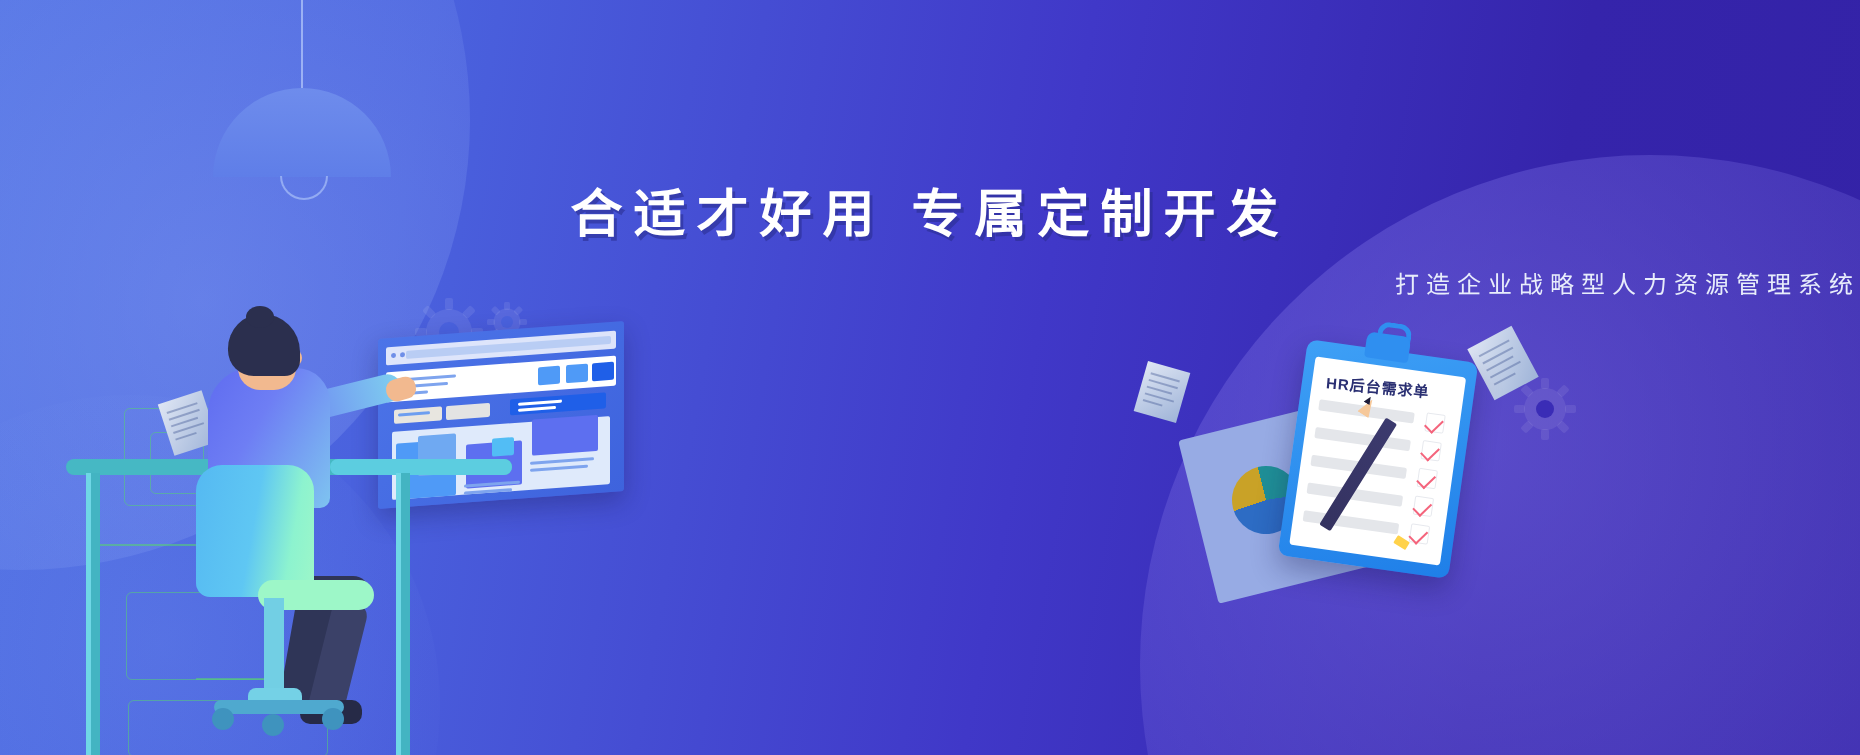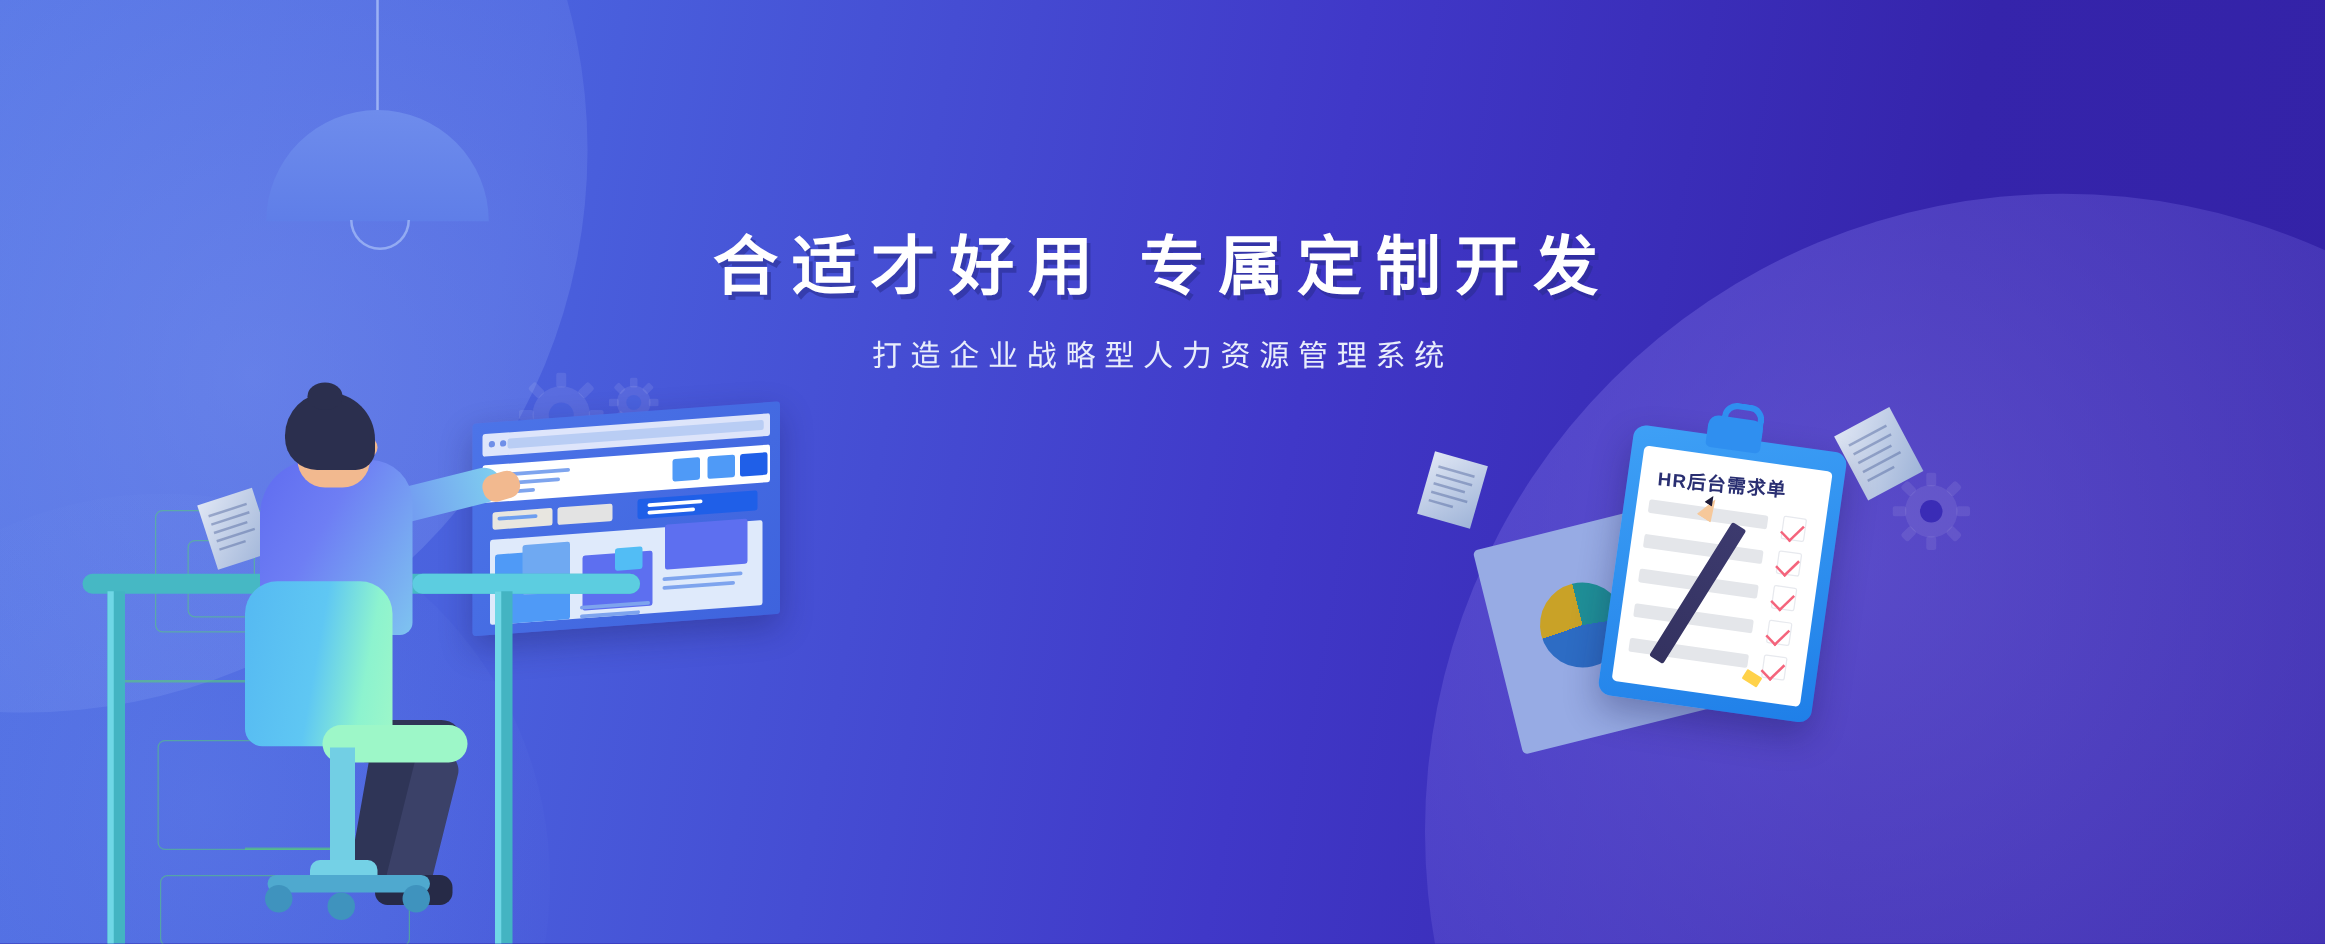--- a/index.html
+++ b/index.html
@@ -161,21 +161,21 @@
   .copy{position:absolute;left:0;right:0;top:186px;text-align:center;}
   .headline{
     font-size:52px;font-weight:700;color:#ffffff;letter-spacing:11px;
     line-height:1.1;margin:0;
     text-shadow:3px 4px 0 rgba(40,44,140,.55);
     white-space:nowrap;
   }
   .headline .gap{display:inline-block;width:26px;}
   .subtitle{
     margin:22px 0 0;font-size:24px;color:#e8edfb;letter-spacing:7px;
-    font-weight:400;white-space:nowrap;
+    font-weight:400;white-space:nowrap;text-align:right;
   }
 </style>
 </head>
 <body>
 
 <div class="banner">
 
   <div class="blob-tl"></div>
   <div class="blob-br"></div>
   <div class="blob-bl"></div>

